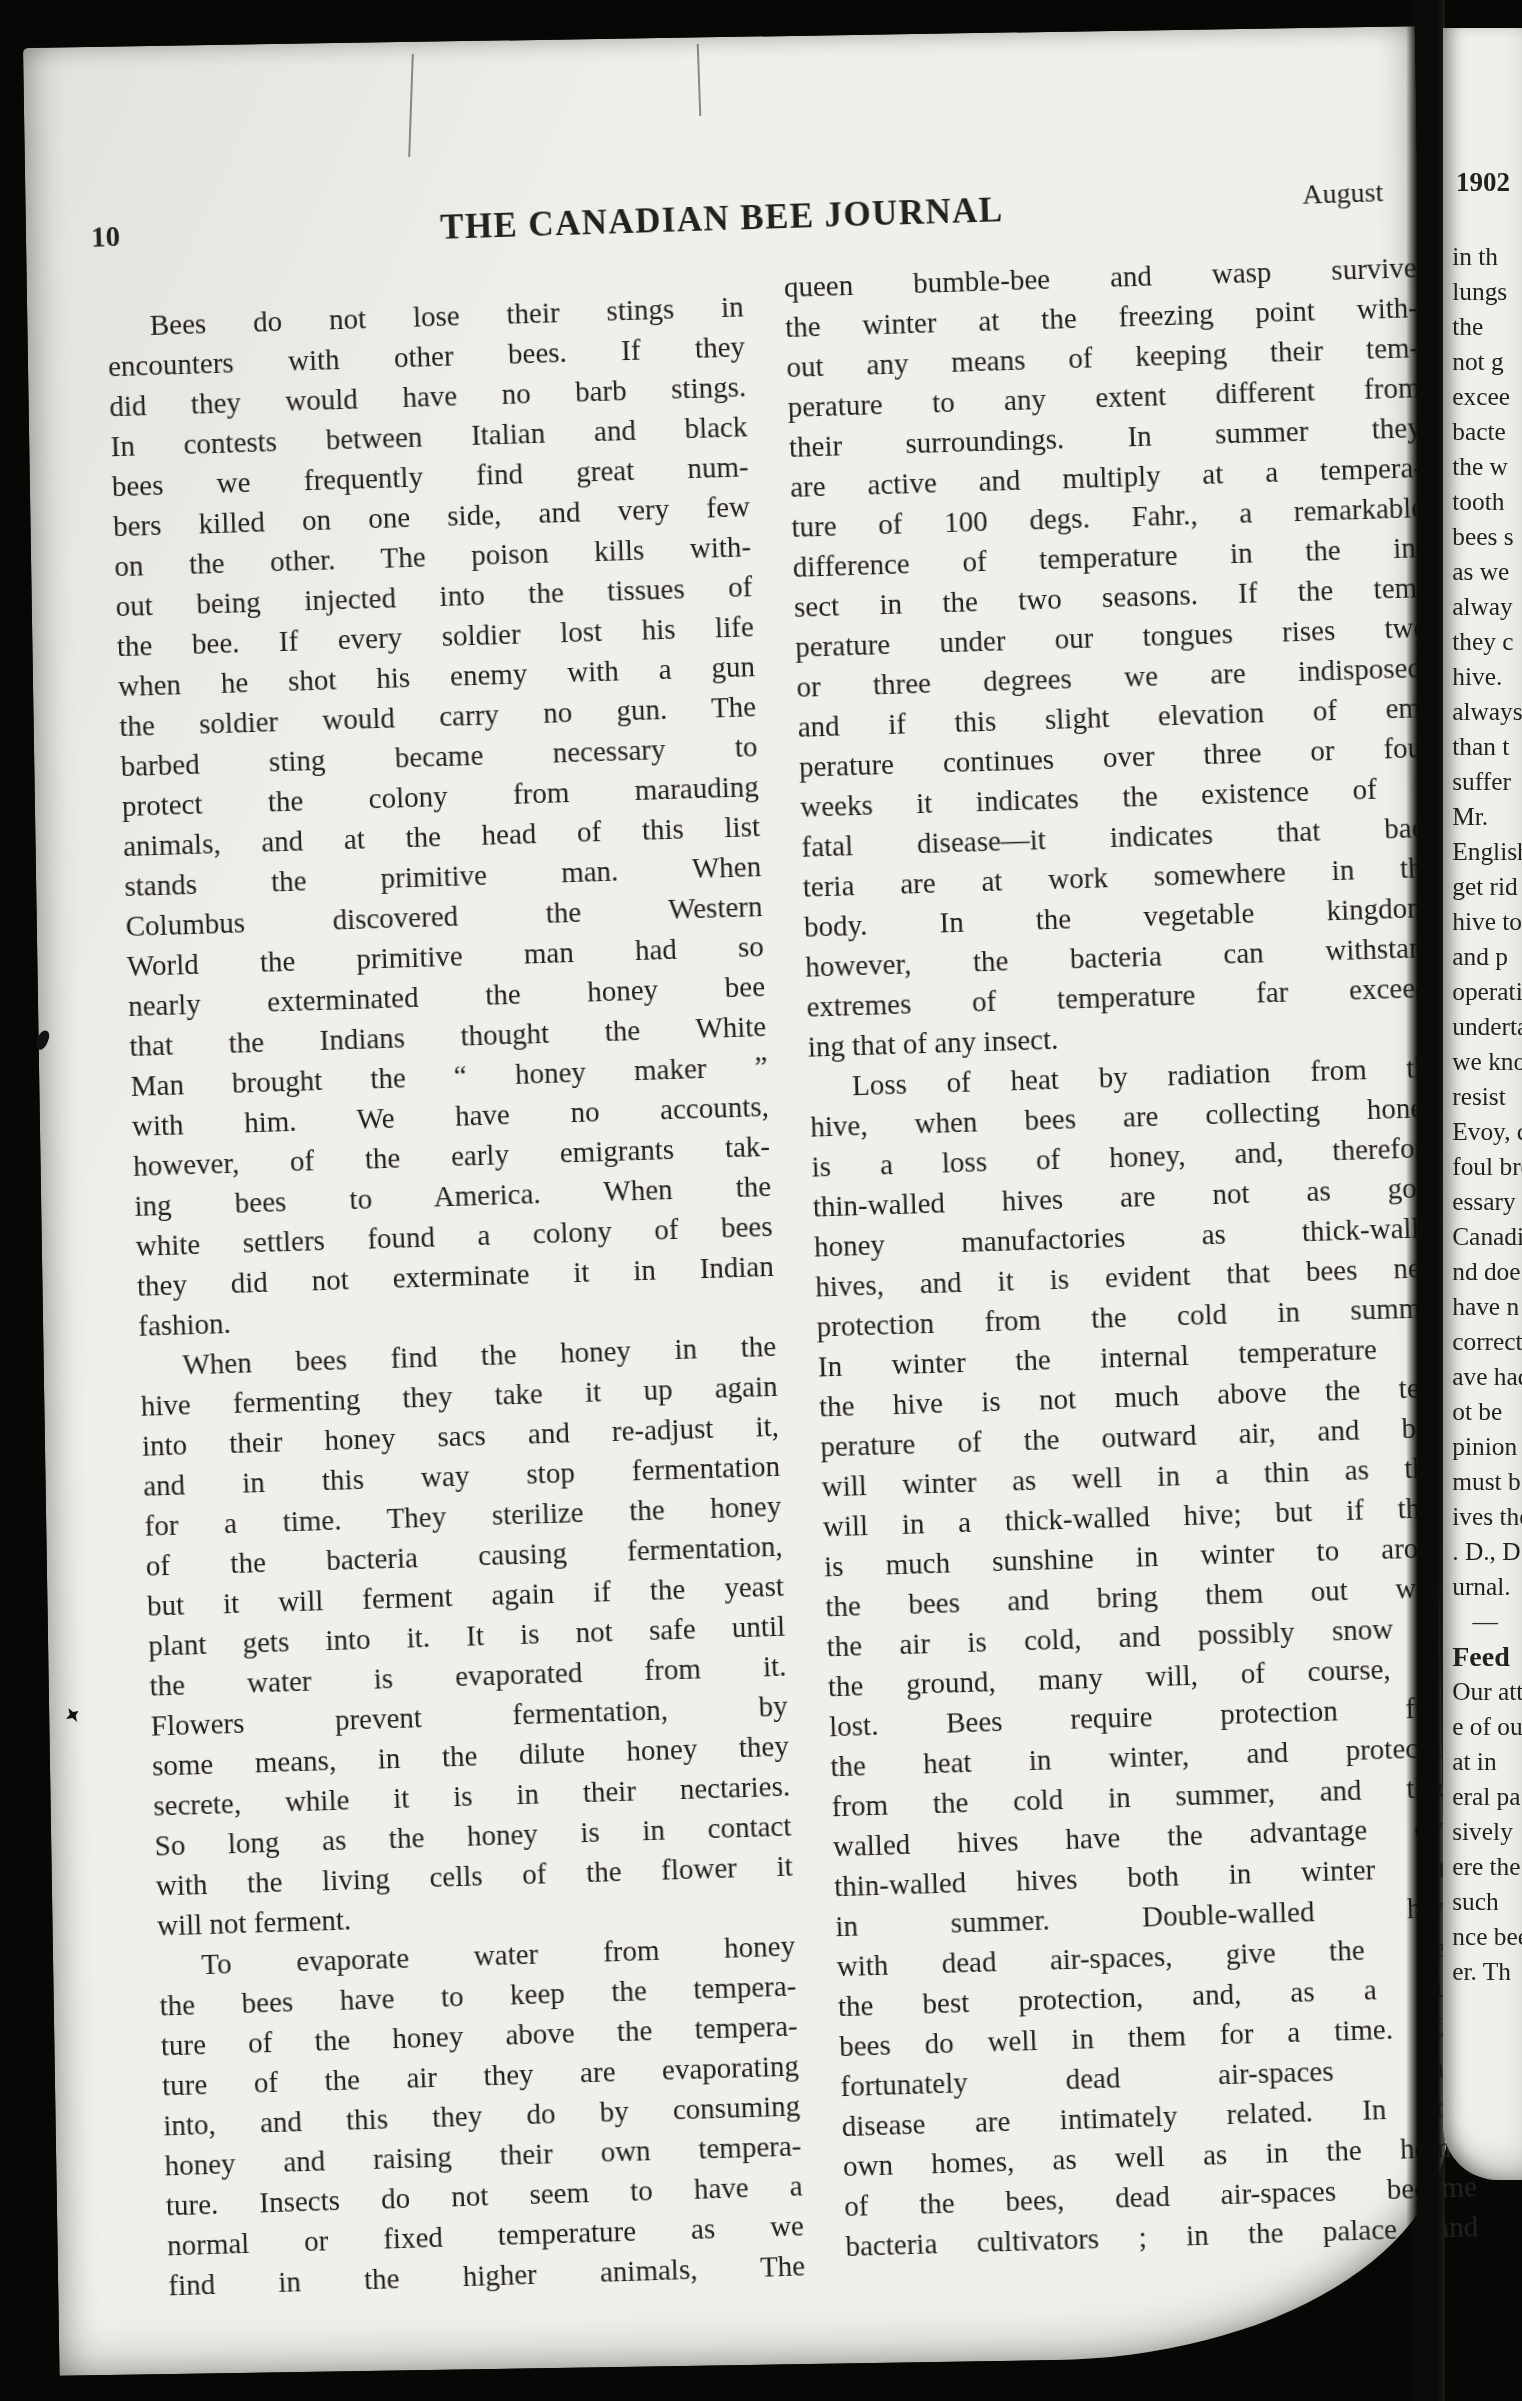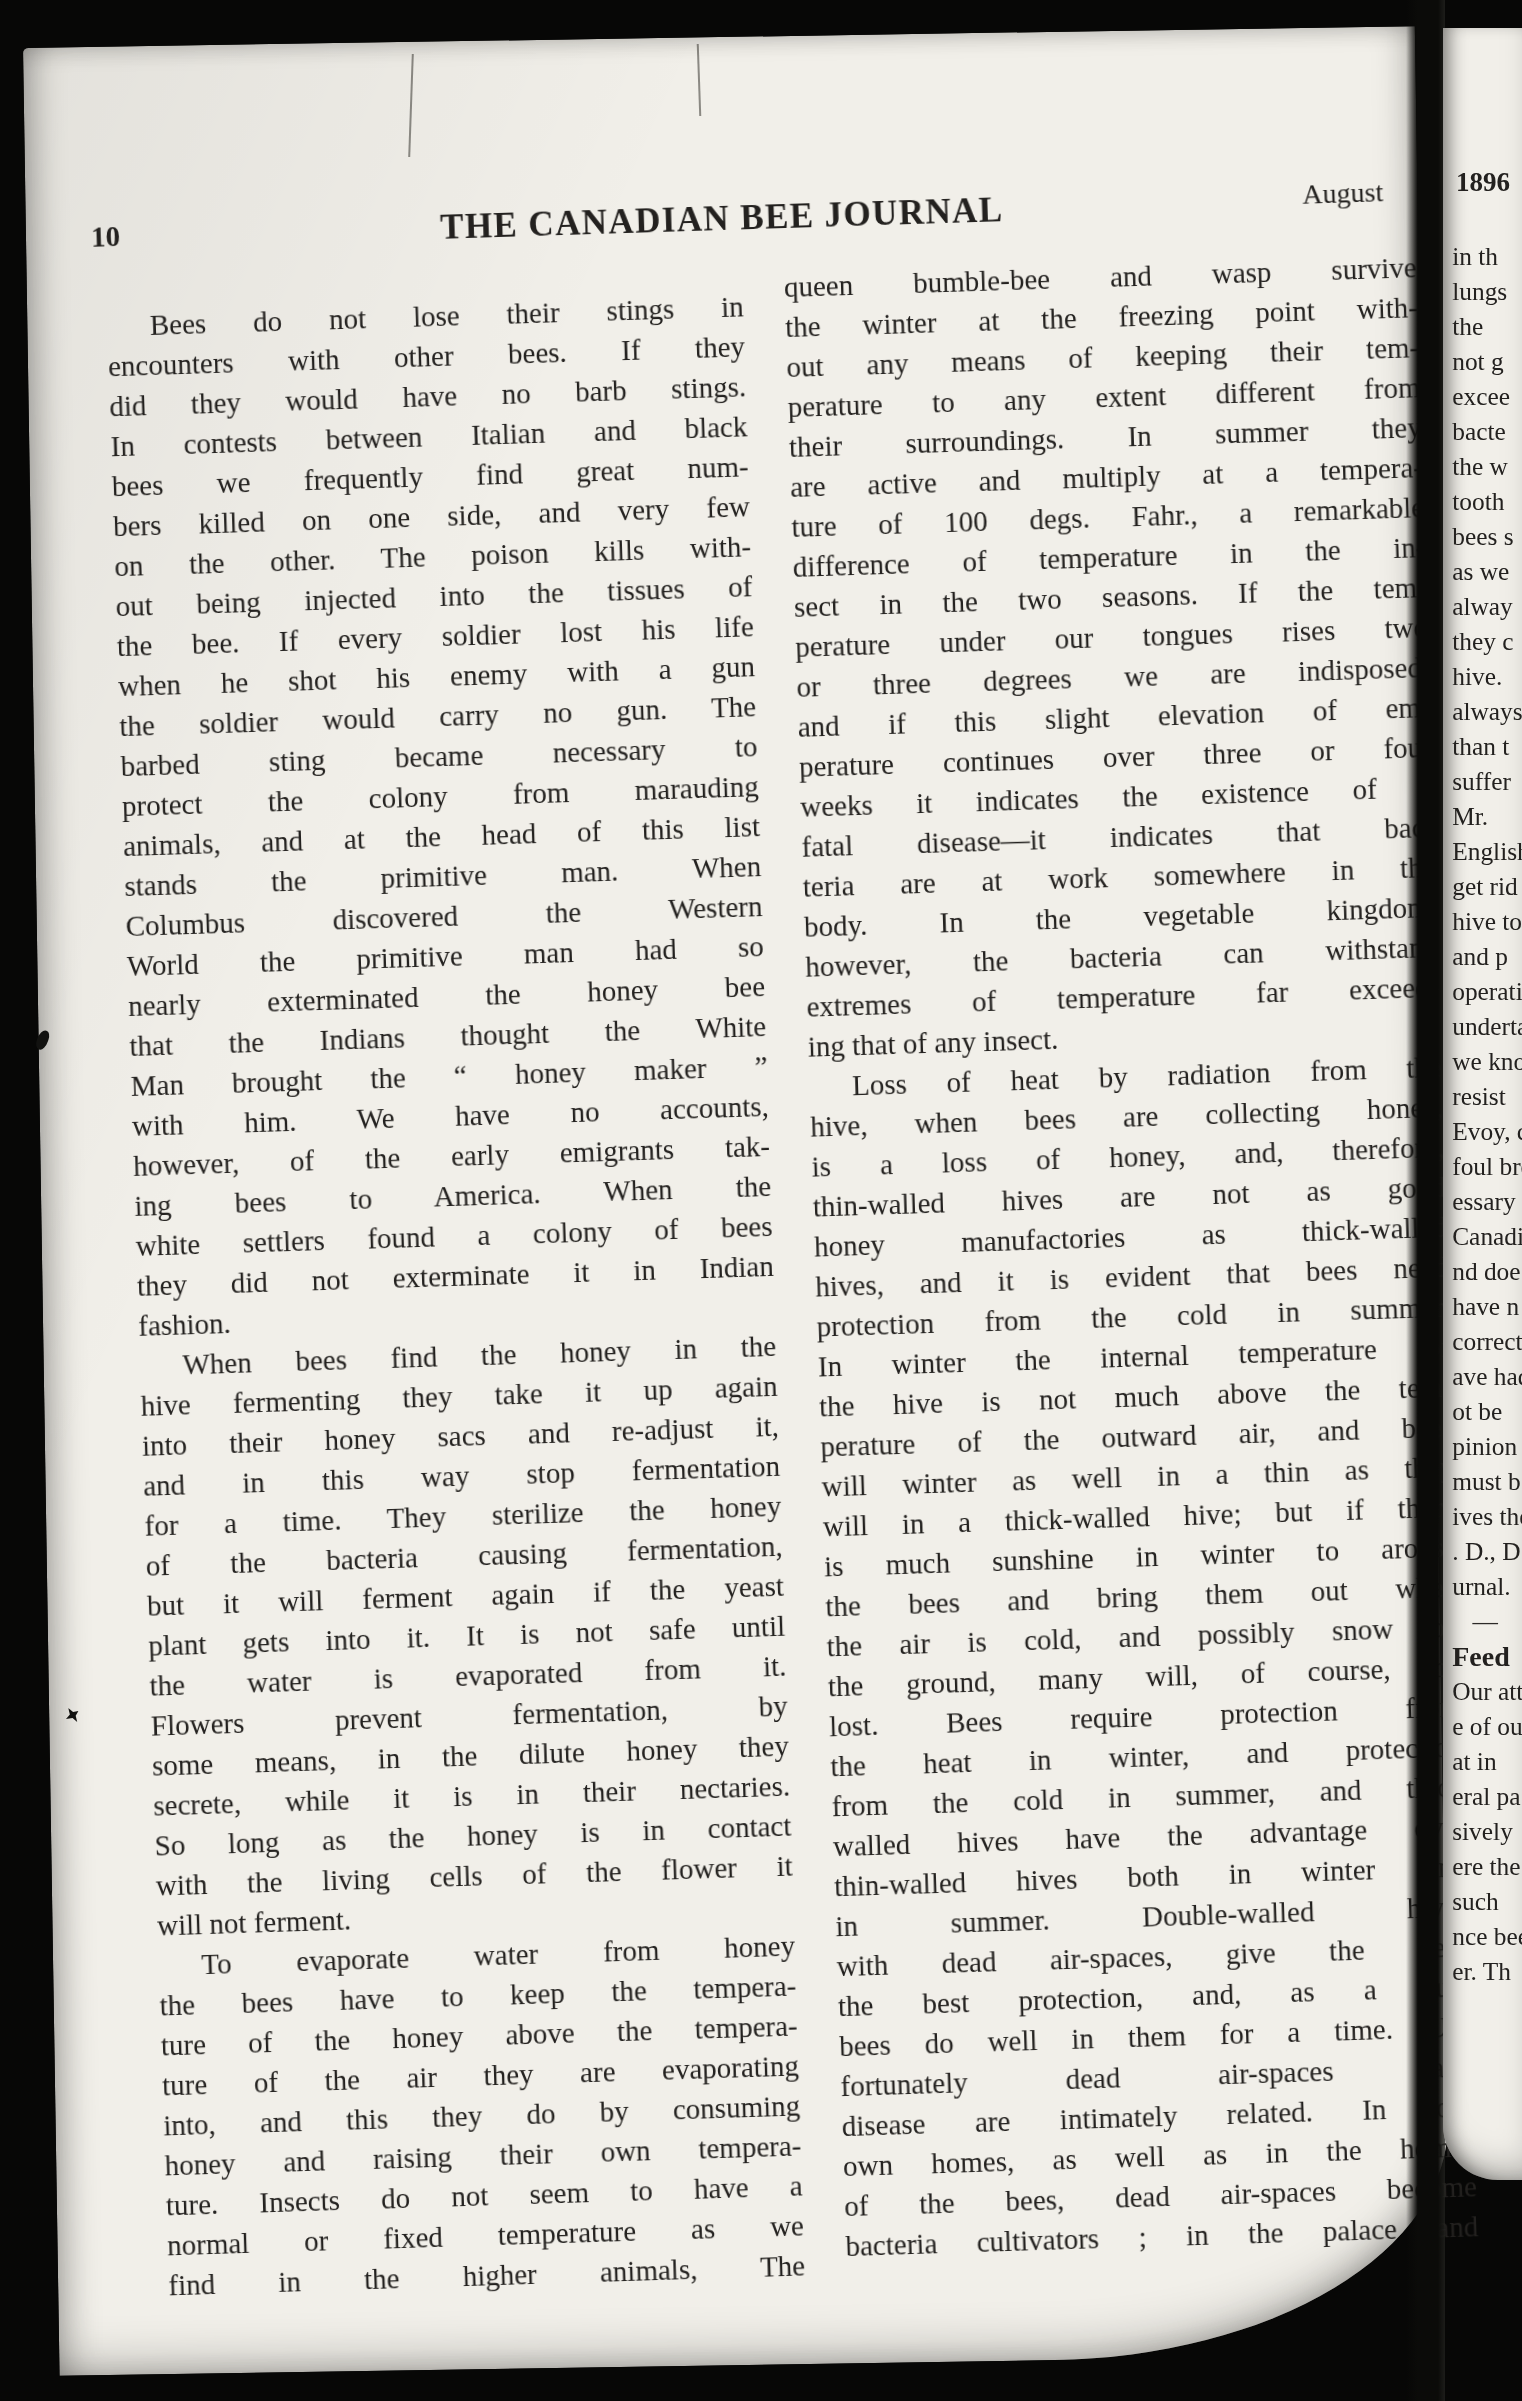--- a/index.html
+++ b/index.html
@@ -175,21 +175,21 @@
         <div class="line">own homes, as well as in the homes</div>
         <div class="line">of the bees, dead air-spaces become</div>
         <div class="line">bacteria cultivators ; in the palace and</div>
       </div>
   </div>
 </div>
 
 <div class="gutter"></div>
 
 <div class="page-right">
-  <div class="pr-year">1896</div>
+  <div class="pr-year">1902</div>
   <div class="pr-frag" id="frag">
       <div class="frag-line">in th</div>
       <div class="frag-line">lungs</div>
       <div class="frag-line">the</div>
       <div class="frag-line">not g</div>
       <div class="frag-line">excee</div>
       <div class="frag-line">bacte</div>
       <div class="frag-line">the w</div>
       <div class="frag-line">tooth</div>
       <div class="frag-line">bees s</div>

